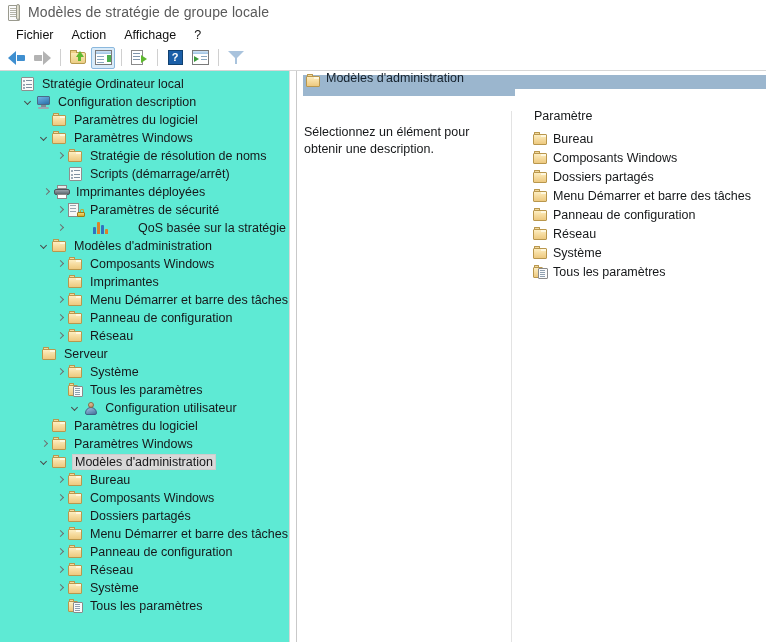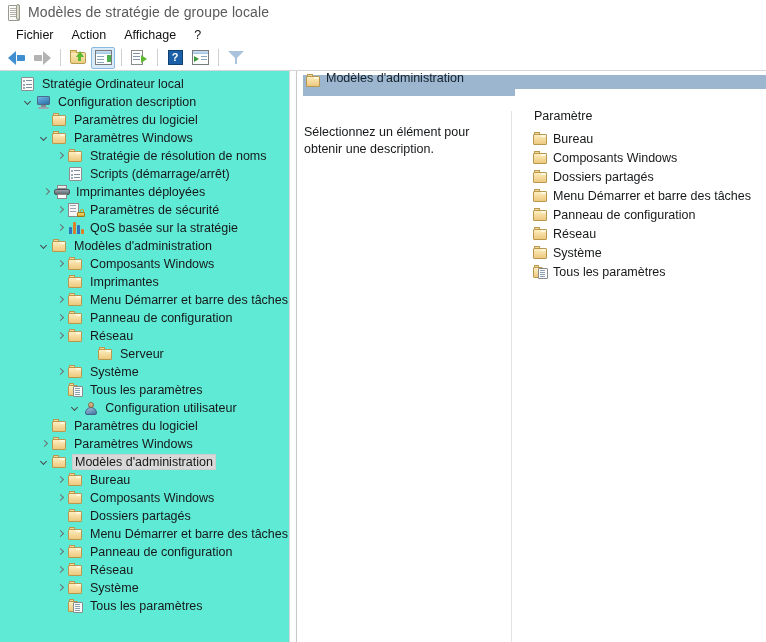--- a/index.html
+++ b/index.html
@@ -361,21 +361,21 @@
           <div class="node" style="padding-left: 54px;">
             <span class="chev has"></span>
             <span class="ic ic-lock">
               <i class="p"></i>
               <i class="l"></i>
               <i class="sh"></i>
               <i class="bd"></i>
             </span>
             <span class="lbl">Paramètres de sécurité</span>
           </div>
-          <div class="node" style="padding-left: 54px;">
+          <div class="node" style="padding-left: 54px; justify-content: space-between;">
             <span class="chev has"></span>
             <span class="ic ic-qos">
               <i class="b b1"></i>
               <i class="b b2"></i>
               <i class="b b3"></i>
               <i class="b b4"></i>
             </span>
             <span class="lbl">QoS basée sur la stratégie</span>
           </div>
           <div class="node" style="padding-left: 38px;">
@@ -425,21 +425,21 @@
           </div>
           <div class="node" style="padding-left: 54px;">
             <span class="chev has"></span>
             <span class="ic ic-folder">
               <i class="tab"></i>
               <i class="body"></i>
               <i class="hl"></i>
             </span>
             <span class="lbl">Réseau</span>
           </div>
-          <div class="node" style="padding-left: 84px;">
+          <div class="node" style="padding-left: 28px;">
             <span class="chev"></span>
             <span class="ic ic-folder">
               <i class="tab"></i>
               <i class="body"></i>
               <i class="hl"></i>
             </span>
             <span class="lbl">Serveur</span>
           </div>
           <div class="node" style="padding-left: 54px;">
             <span class="chev has"></span>

